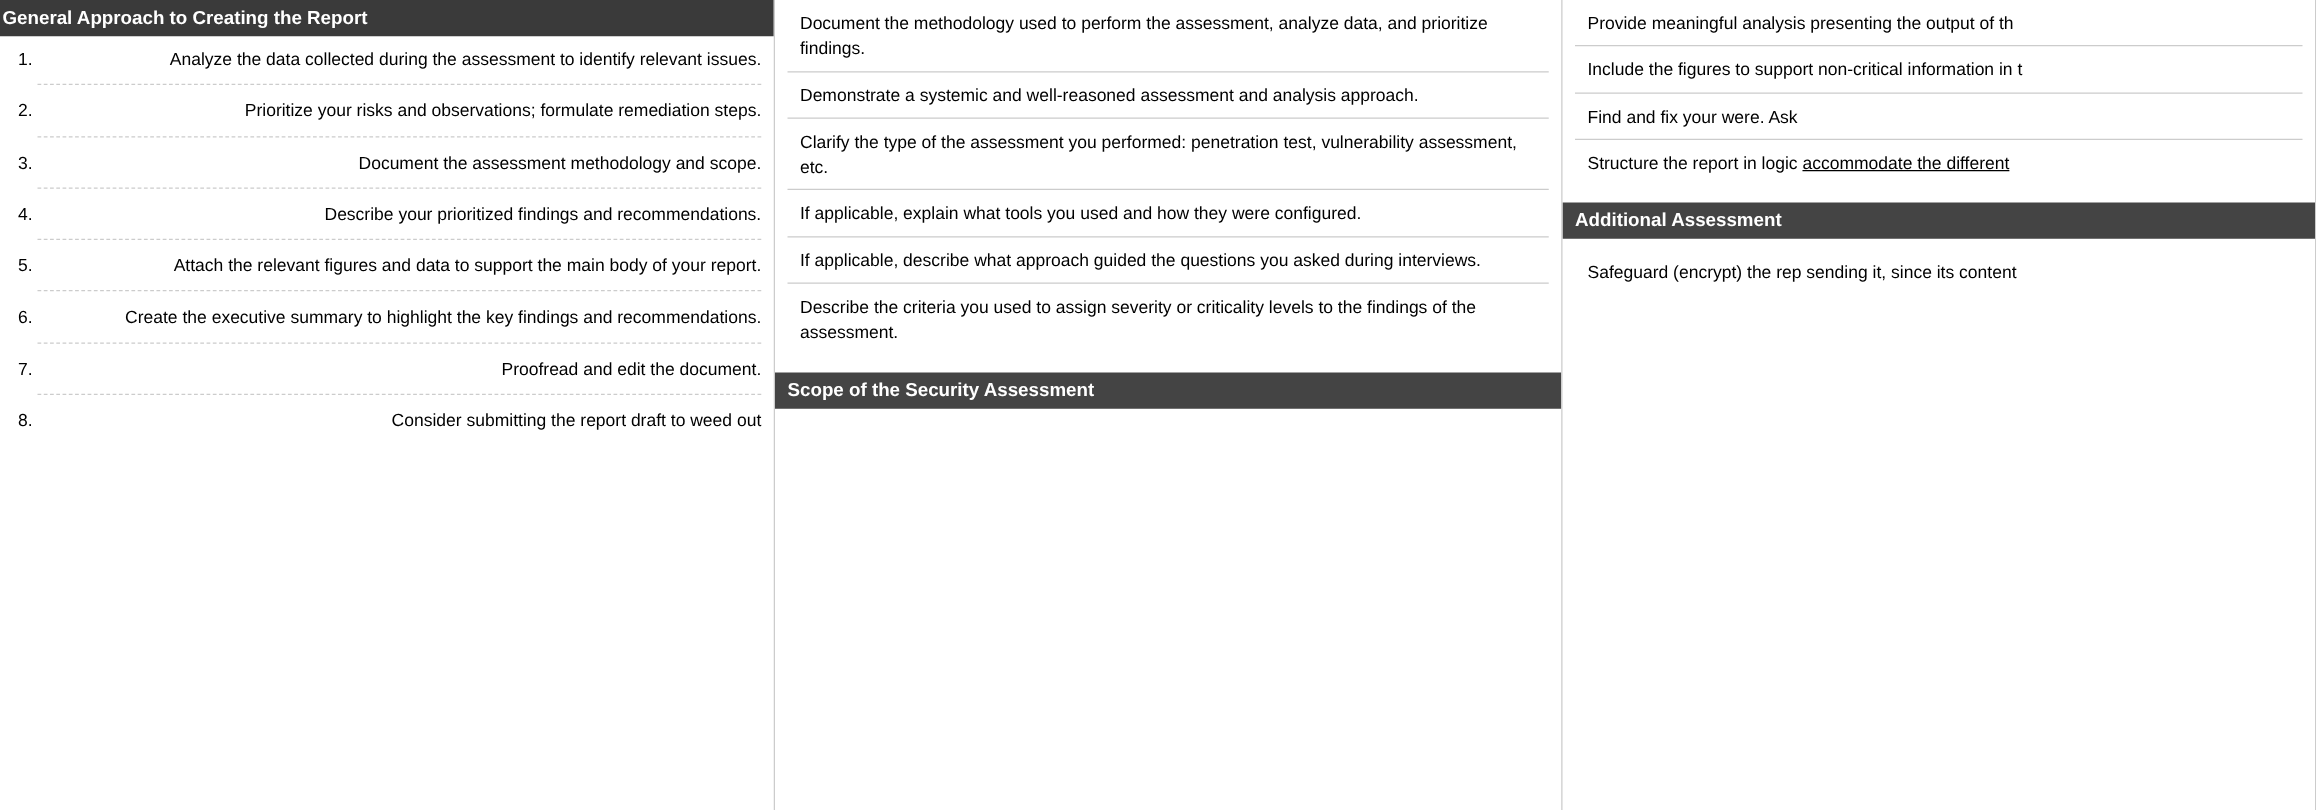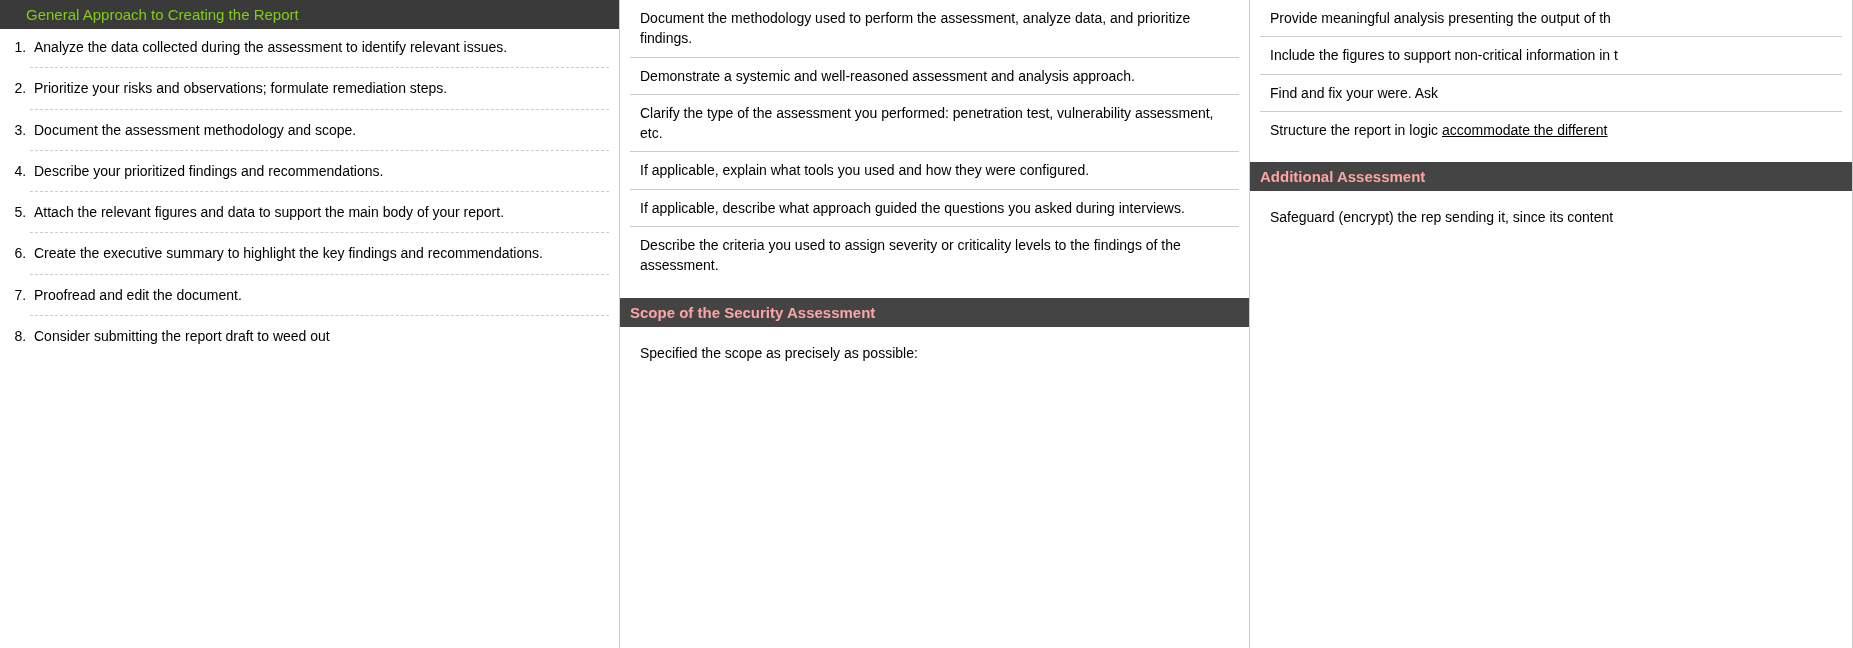--- a/index.html
+++ b/index.html
@@ -39,48 +39,49 @@
       padding: 0;
     }
 
     .column-3 {
       width: 603px;
       padding: 0;
     }
 
     .section-header {
       background: #3a3a3a;
-      color: #84cc16;
-      font-weight: normal;
+      color: #ffffff;
+      font-weight: bold;
       font-size: 15px;
-      padding: 6px 26px;
+      padding: 6px 2px;
       margin-bottom: 8px;
     }
 
     .section-header-dark {
       background: #444;
-      color: #fca5a5;
+      color: #ffffff;
       font-weight: bold;
       font-size: 15px;
       padding: 6px 10px;
       margin-top: 4px;
       margin-bottom: 8px;
     }
 
     .ordered-list {
       padding-left: 10px;
       margin: 0 0 0 10px;
     }
 
     .ordered-list li {
       margin-bottom: 10px;
       padding-left: 4px;
       line-height: 1.45;
       border-bottom: 1px dashed #ccc;
       padding-bottom: 10px;
+      text-align: right;
     }
 
     .ordered-list li:last-child {
       border-bottom: none;
     }
 
     .text-block {
       padding: 8px 10px;
       border-bottom: 1px solid #ccc;
       line-height: 1.45;
@@ -132,23 +133,20 @@
     <div class="col2-inner">
 
     <div class="text-block">Document the methodology used to perform the assessment, analyze data, and prioritize findings.</div>
         <div class="text-block">Demonstrate a systemic and well-reasoned assessment and analysis approach.</div>
         <div class="text-block">Clarify the type of the assessment you performed: penetration test, vulnerability assessment, etc.</div>
         <div class="text-block">If applicable, explain what tools you used and how they were configured.</div>
         <div class="text-block">If applicable, describe what approach guided the questions you asked during interviews.</div>
         <div class="text-block">Describe the criteria you used to assign severity or criticality levels to the findings of the assessment.</div>
       </div>
     <div class="section-header-dark">Scope of the Security Assessment</div>
-    <div class="col2-inner">
-      <div class="text-block">Specified the scope as precisely as possible:</div>
-    </div>
   </div>
 
   <div class="column column-3">
     <div class="col3-inner">
 
     <div class="text-block">Provide meaningful analysis presenting the output of th</div>
         <div class="text-block">Include the figures to support non-critical information in t</div>
         <div class="text-block">Find and fix your were. Ask</div>
         <div class="text-block">Structure the report in logic <span class="underline-text">accommodate the different</span></div>
       </div>

